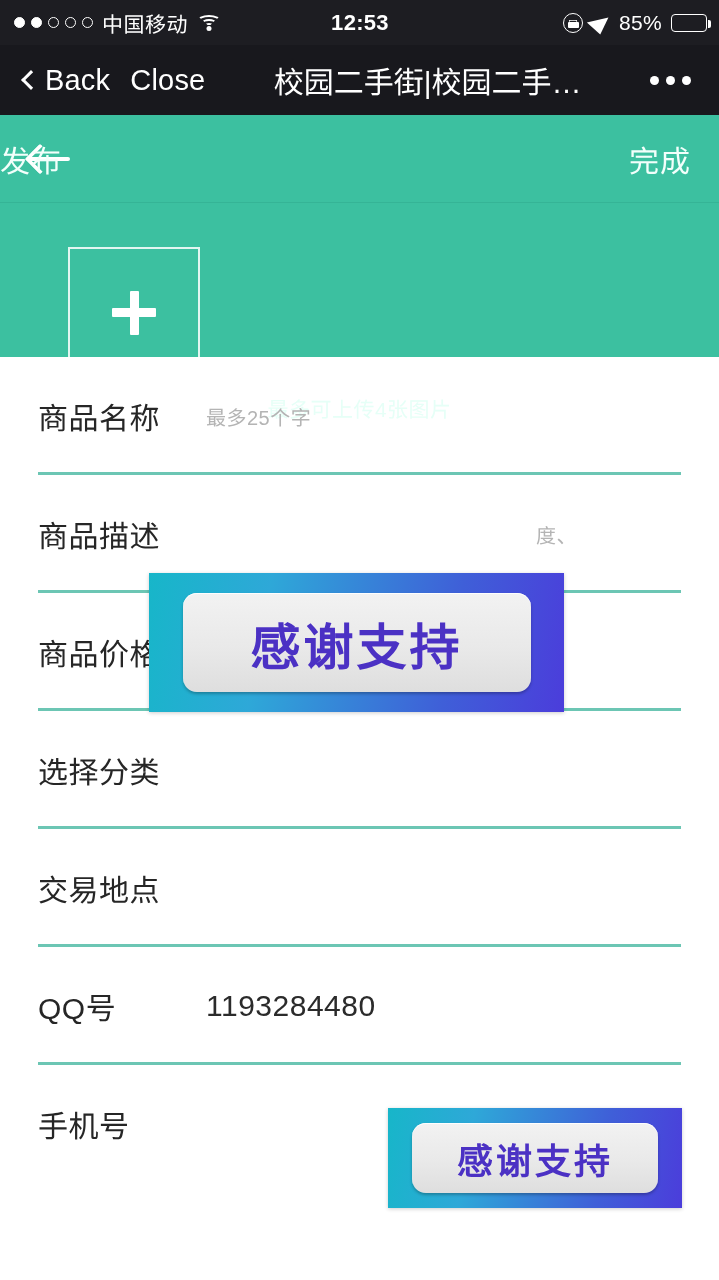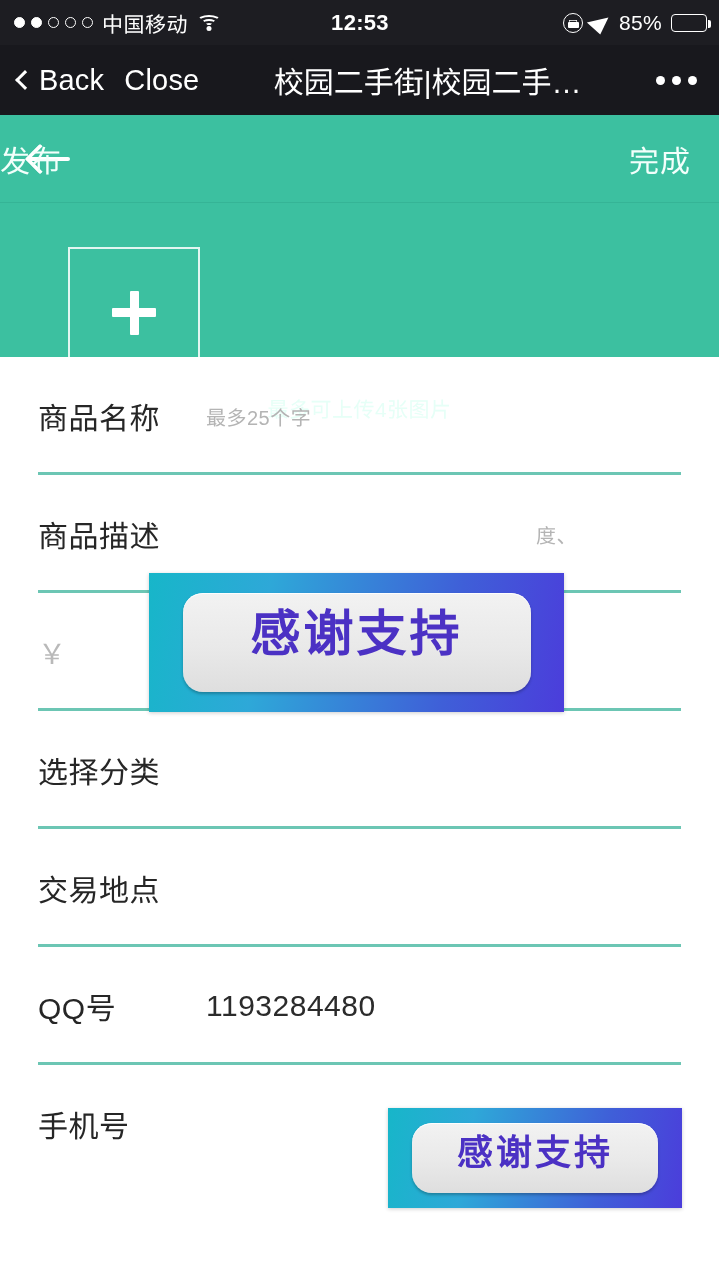--- a/index.html
+++ b/index.html
@@ -70,21 +70,21 @@
   }
   .battery::after {
     content:""; position:absolute; right:-5px; top:5px;
     width:3px; height:8px; background:#fff; border-radius:0 2px 2px 0;
   }
   .battery .fill { height:100%; background:#fff; border-radius:1.5px; }
 
   
   .titlebar {
     height:70px; background:#18181d; color:#fff;
-    display:flex; align-items:center; padding:0 14px;
+    display:flex; align-items:center; padding:0 20px;
   }
   .tb-chevron {
     width:14px; height:14px; border-left:3.4px solid #fff;
     border-bottom:3.4px solid #fff; transform:rotate(45deg);
     margin-right:7px; margin-left:4px;
   }
   .tb-back, .tb-close { font-size:29px; letter-spacing:.2px; }
   .tb-close { margin-left:20px; }
   .tb-title {
     flex:1; text-align:center; font-size:30px; font-weight:500;
@@ -169,23 +169,23 @@
 
   
   .wm {
     position:absolute; z-index:30;
     background:linear-gradient(100deg,#17b6c9 0%,#2ea8d8 28%,#3f5fd8 72%,#4b3ddb 100%);
     display:flex; align-items:center; justify-content:center;
     box-shadow:0 1px 4px rgba(0,0,0,.2);
   }
   .wm .plate {
     background:linear-gradient(180deg,#f2f2f2 0%,#e9e9e9 55%,#dedede 100%);
-    border-radius:20px;
+    border-radius:14px;
     box-shadow:0 2px 3px rgba(0,0,0,.25), inset 0 1px 0 rgba(255,255,255,.9);
-    display:flex; justify-content:center;
+    display:flex; align-items:center; justify-content:center;
   }
   .wm .txt {
     color:#4b31c4; font-weight:700; letter-spacing:3px;
     font-family:"DejaVu Sans","Liberation Sans",sans-serif;
     white-space:nowrap;
   }
   #wm1 { left:149px; top:573px; width:415px; height:139px; }
   #wm1 .plate { width:348px; height:99px; }
   #wm1 .txt { font-size:50px; }
   #wm2 { left:388px; top:1108px; width:294px; height:100px; }
@@ -256,20 +256,21 @@
       <span class="f-label">商品名称</span>
       <span class="f-ph">最多25个字</span>
     </div>
 
     <div class="field">
       <span class="f-label">商品描述</span>
       <span class="f-ph" style="margin-left:330px;">度、</span>
     </div>
 
     <div class="field">
+      <span class="f-label">商品价格</span>
       <span class="f-ph yen">￥</span>
     </div>
 
     <div class="field">
       <span class="f-label">选择分类</span>
       <span class="f-ph"></span>
     </div>
 
     <div class="field">
       <span class="f-label">交易地点</span>

